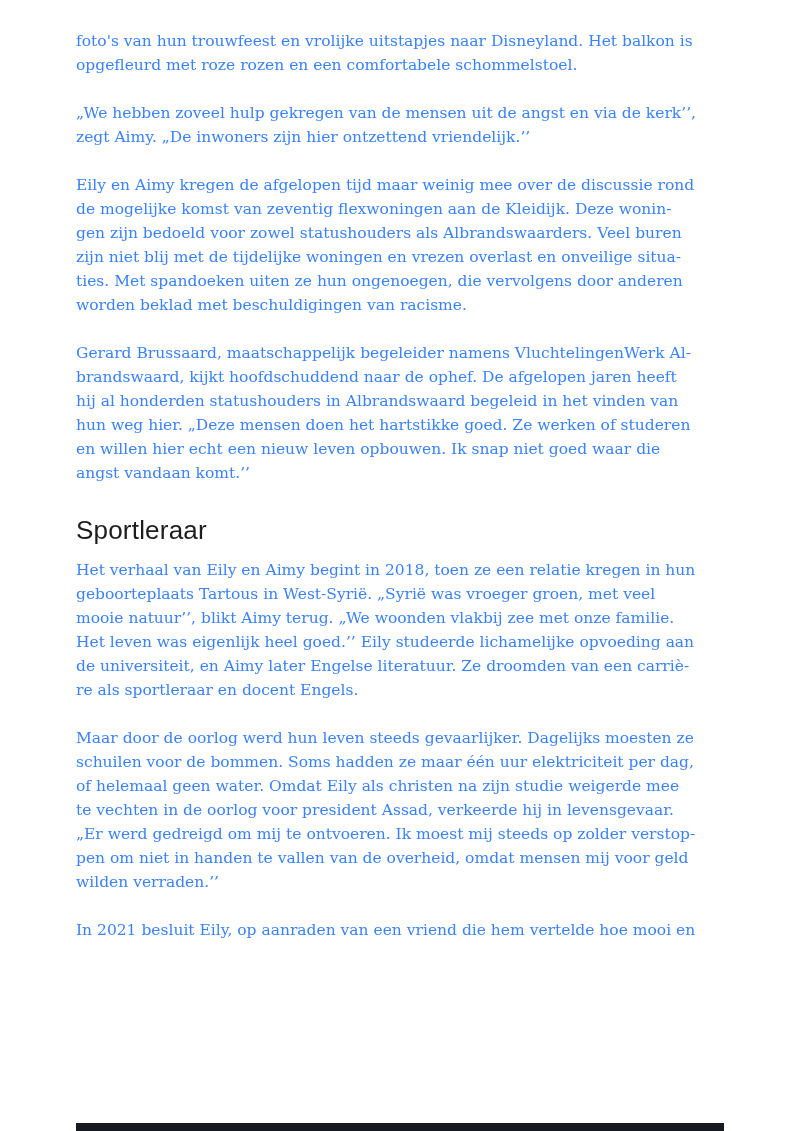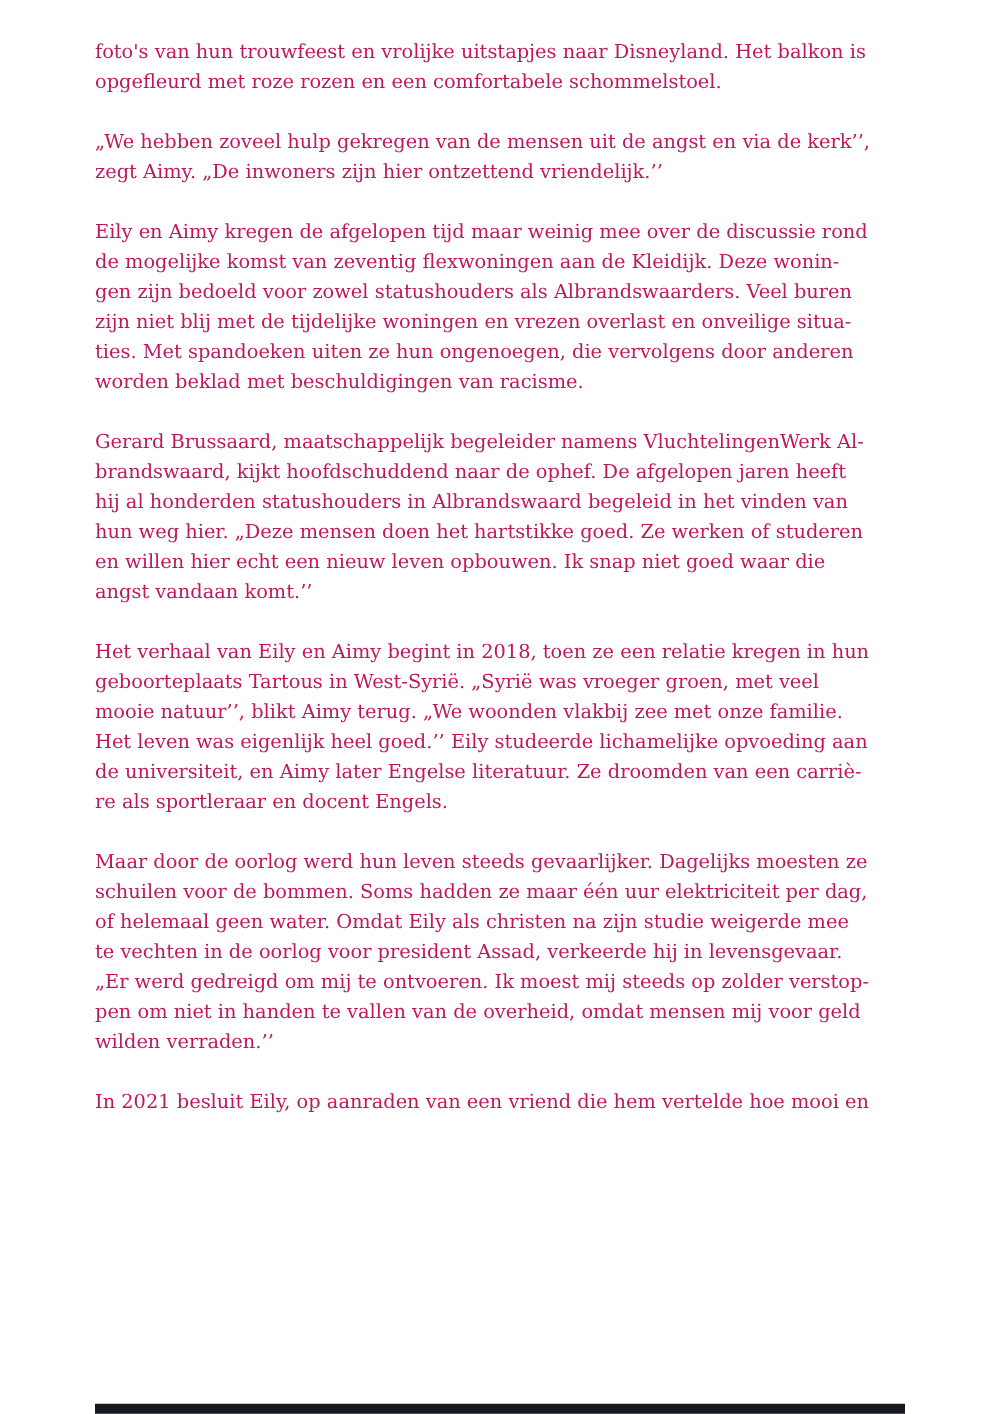--- a/index.html
+++ b/index.html
@@ -19,21 +19,21 @@
     width: 648px;
     margin: 0 auto;
     padding-top: 29px;
     position: relative;
   }
   p.para {
     font-size: 15.5px;
     line-height: 24px;
     margin: 0 0 24px 0;
     white-space: pre;      
-    color: #be185d;
+    color: #3b82f6;
   }
   h2.section-heading {
     font-family: "Liberation Sans", "DejaVu Sans", sans-serif;
     font-size: 26px;
     font-weight: 500;
     letter-spacing: 0.2px;
     color: #1d1d1d;
     margin: 30px 0 12px 0;
   }
   .media-strip {
@@ -59,20 +59,21 @@
 zijn niet blij met de tijdelijke woningen en vrezen overlast en onveilige situa-
 ties. Met spandoeken uiten ze hun ongenoegen, die vervolgens door anderen
 worden beklad met beschuldigingen van racisme.</p>
   <p class="para">Gerard Brussaard, maatschappelijk begeleider namens VluchtelingenWerk Al-
 brandswaard, kijkt hoofdschuddend naar de ophef. De afgelopen jaren heeft
 hij al honderden statushouders in Albrandswaard begeleid in het vinden van
 hun weg hier. „Deze mensen doen het hartstikke goed. Ze werken of studeren
 en willen hier echt een nieuw leven opbouwen. Ik snap niet goed waar die
 angst vandaan komt.’’</p>
 
+  <h2 class="section-heading">Sportleraar</h2>
 
   <p class="para">Het verhaal van Eily en Aimy begint in 2018, toen ze een relatie kregen in hun
 geboorteplaats Tartous in West-Syrië. „Syrië was vroeger groen, met veel
 mooie natuur’’, blikt Aimy terug. „We woonden vlakbij zee met onze familie.
 Het leven was eigenlijk heel goed.’’ Eily studeerde lichamelijke opvoeding aan
 de universiteit, en Aimy later Engelse literatuur. Ze droomden van een carriè-
 re als sportleraar en docent Engels.</p>
   <p class="para">Maar door de oorlog werd hun leven steeds gevaarlijker. Dagelijks moesten ze
 schuilen voor de bommen. Soms hadden ze maar één uur elektriciteit per dag,
 of helemaal geen water. Omdat Eily als christen na zijn studie weigerde mee

